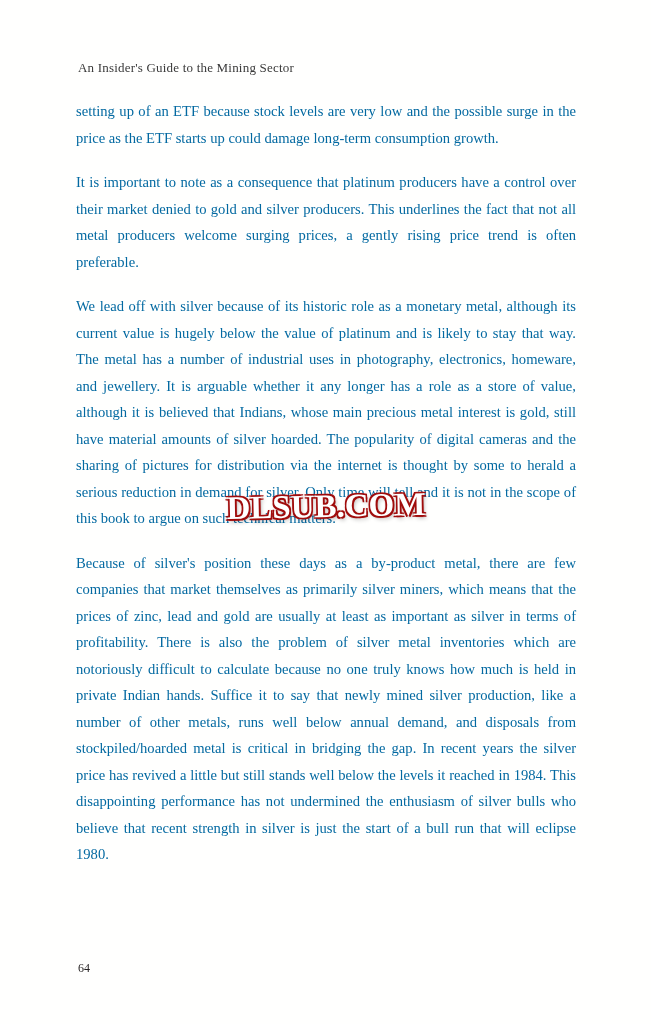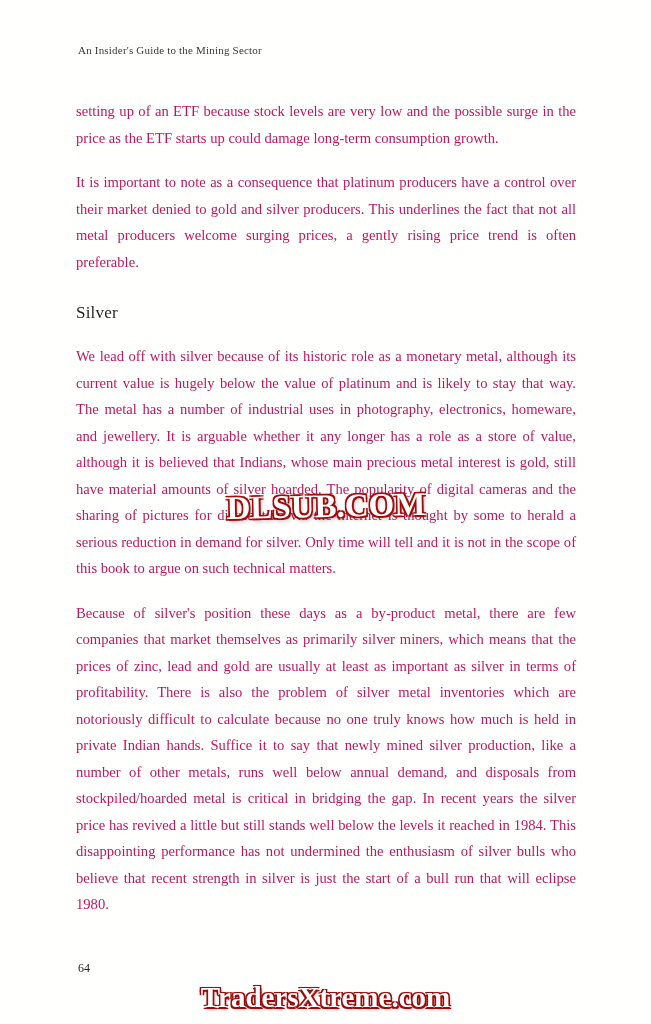--- a/index.html
+++ b/index.html
@@ -77,42 +77,42 @@
        1.5px  1.5px 0 #9b0b0b,
        0 0 2px #9b0b0b,
        2px 3px 3px rgba(0,0,0,0.3);
     z-index: 8;
     white-space: nowrap;
   }
 
   
   .running-head {
     position: absolute;
-    top: 44px;
+    top: 60px;
     left: 78px;
-    font-size: 11px;
+    font-size: 13px;
     color: #3a3a3a;
     letter-spacing: 0.2px;
   }
 
   
   .content {
     position: absolute;
     top: 98px;
     left: 76px;
     width: 500px;
   }
 
   p.para {
     margin: 0 0 18px 0;
     font-size: 14.6px;
     line-height: 26.5px;
     text-align: justify;
     text-justify: inter-word;
-    color: #be185d;
+    color: #0369a1;
     hyphens: none;
   }
 
   h2.section-heading {
     margin: 26px 0 18px 0;
     font-size: 17px;
     font-weight: normal;
     line-height: 24px;
     color: #231f20;
     letter-spacing: 0.2px;
@@ -133,28 +133,26 @@
 <div class="page">
 
   <div class="running-head">An Insider's Guide to the Mining Sector</div>
 
   <div class="content">
 
     <p class="para">setting up of an ETF because stock levels are very low and the possible surge in the price as the ETF starts up could damage long-term consumption growth.</p>
 
     <p class="para">It is important to note as a consequence that platinum producers have a control over their market denied to gold and silver producers. This underlines the fact that not all metal producers welcome surging prices, a gently rising price trend is often preferable.</p>
 
-    <h2 class="section-heading">Silver</h2>
 
     <p class="para">We lead off with silver because of its historic role as a monetary metal, although its current value is hugely below the value of platinum and is likely to stay that way. The metal has a number of industrial uses in photography, electronics, homeware, and jewellery. It is arguable whether it any longer has a role as a store of value, although it is believed that Indians, whose main precious metal interest is gold, still have material amounts of silver hoarded. The popularity of digital cameras and the sharing of pictures for distribution via the internet is thought by some to herald a serious reduction in demand for silver. Only time will tell and it is not in the scope of this book to argue on such technical matters.</p>
 
     <p class="para">Because of silver's position these days as a by-product metal, there are few companies that market themselves as primarily silver miners, which means that the prices of zinc, lead and gold are usually at least as important as silver in terms of profitability. There is also the problem of silver metal inventories which are notoriously difficult to calculate because no one truly knows how much is held in private Indian hands. Suffice it to say that newly mined silver production, like a number of other metals, runs well below annual demand, and disposals from stockpiled/hoarded metal is critical in bridging the gap. In recent years the silver price has revived a little but still stands well below the levels it reached in 1984. This disappointing performance has not undermined the enthusiasm of silver bulls who believe that recent strength in silver is just the start of a bull run that will eclipse 1980.</p>
 
   </div>
 
   <div class="folio">64</div>
 
 
   <div class="wm-mid">DLSUB.COM</div>
 
-  <div class="wm-bottom">TradersXtreme.com</div>
 
 </div>
 
 </body></html>

